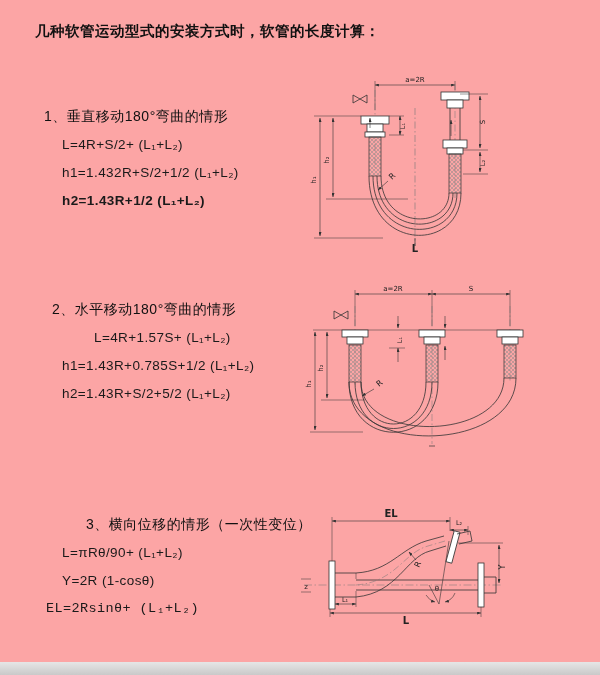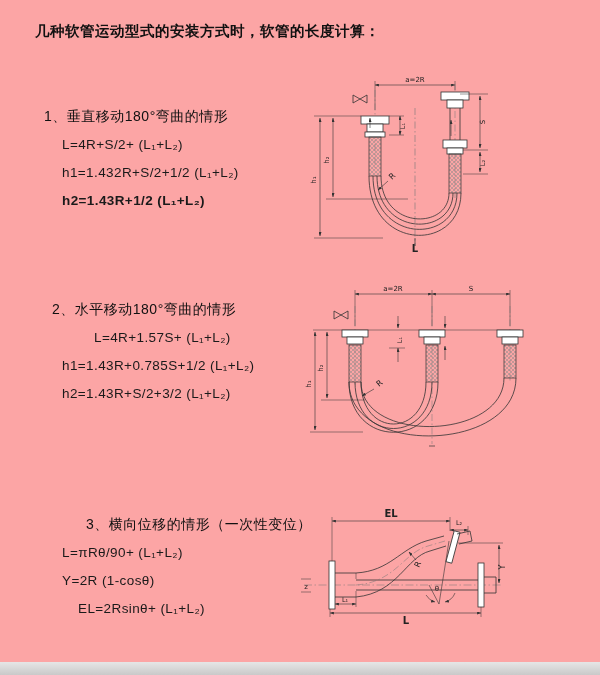--- a/index.html
+++ b/index.html
@@ -20,26 +20,26 @@
   <div class="title">几种软管运动型式的安装方式时，软管的长度计算：</div>
 
   <div class="sec-heading" style="left:44px;top:108px;">1、垂直移动180°弯曲的情形</div>
   <div class="formula" style="left:62px;top:137px;">L=4R+S/2+ (L₁+L₂)</div>
   <div class="formula" style="left:62px;top:165px;">h1=1.432R+S/2+1/2 (L₁+L₂)</div>
   <div class="formula" style="left:62px;top:193px;font-weight:bold;">h2=1.43R+1/2 (L₁+L₂)</div>
 
   <div class="sec-heading" style="left:52px;top:301px;">2、水平移动180°弯曲的情形</div>
   <div class="formula" style="left:58px;top:330px;margin-left:36px;">L=4R+1.57S+ (L₁+L₂)</div>
   <div class="formula" style="left:62px;top:358px;text-align:right;">h1=1.43R+0.785S+1/2 (L₁+L₂)</div>
-  <div class="formula" style="left:62px;top:386px;">h2=1.43R+S/2+3/2 (L₁+L₂)</div>
+  <div class="formula" style="left:62px;top:386px;">h2=1.43R+S/2+5/2 (L₁+L₂)</div>
 
   <div class="sec-heading" style="left:44px;top:516px;margin-left:42px;">3、横向位移的情形（一次性变位）</div>
   <div class="formula" style="left:62px;top:545px;">L=πRθ/90+ (L₁+L₂)</div>
   <div class="formula" style="left:62px;top:573px;">Y=2R (1-cosθ)</div>
-  <div class="formula" style="left:78px;top:601px;">EL=2Rsinθ+ (L₁+L₂)</div>
+  <div class="formula" style="left:46px;top:601px;font-family:Liberation Mono, monospace;">EL=2Rsinθ+ (L₁+L₂)</div>
 
   <svg style="left:308px;top:68px;" width="287" height="192" viewBox="0 0 287 192">
     <defs>
       <marker id="ar1" markerWidth="7" markerHeight="5" refX="6.5" refY="2.5" orient="auto-start-reverse">
         <path d="M0,0 L7,2.5 L0,5 Z" fill="#333"></path>
       </marker>
       <pattern id="br1" patternUnits="userSpaceOnUse" width="4" height="4">
         <path d="M0,4 L4,0 M0,0 L4,4" stroke="#888" stroke-width="0.5"></path>
       </pattern>
     </defs>

